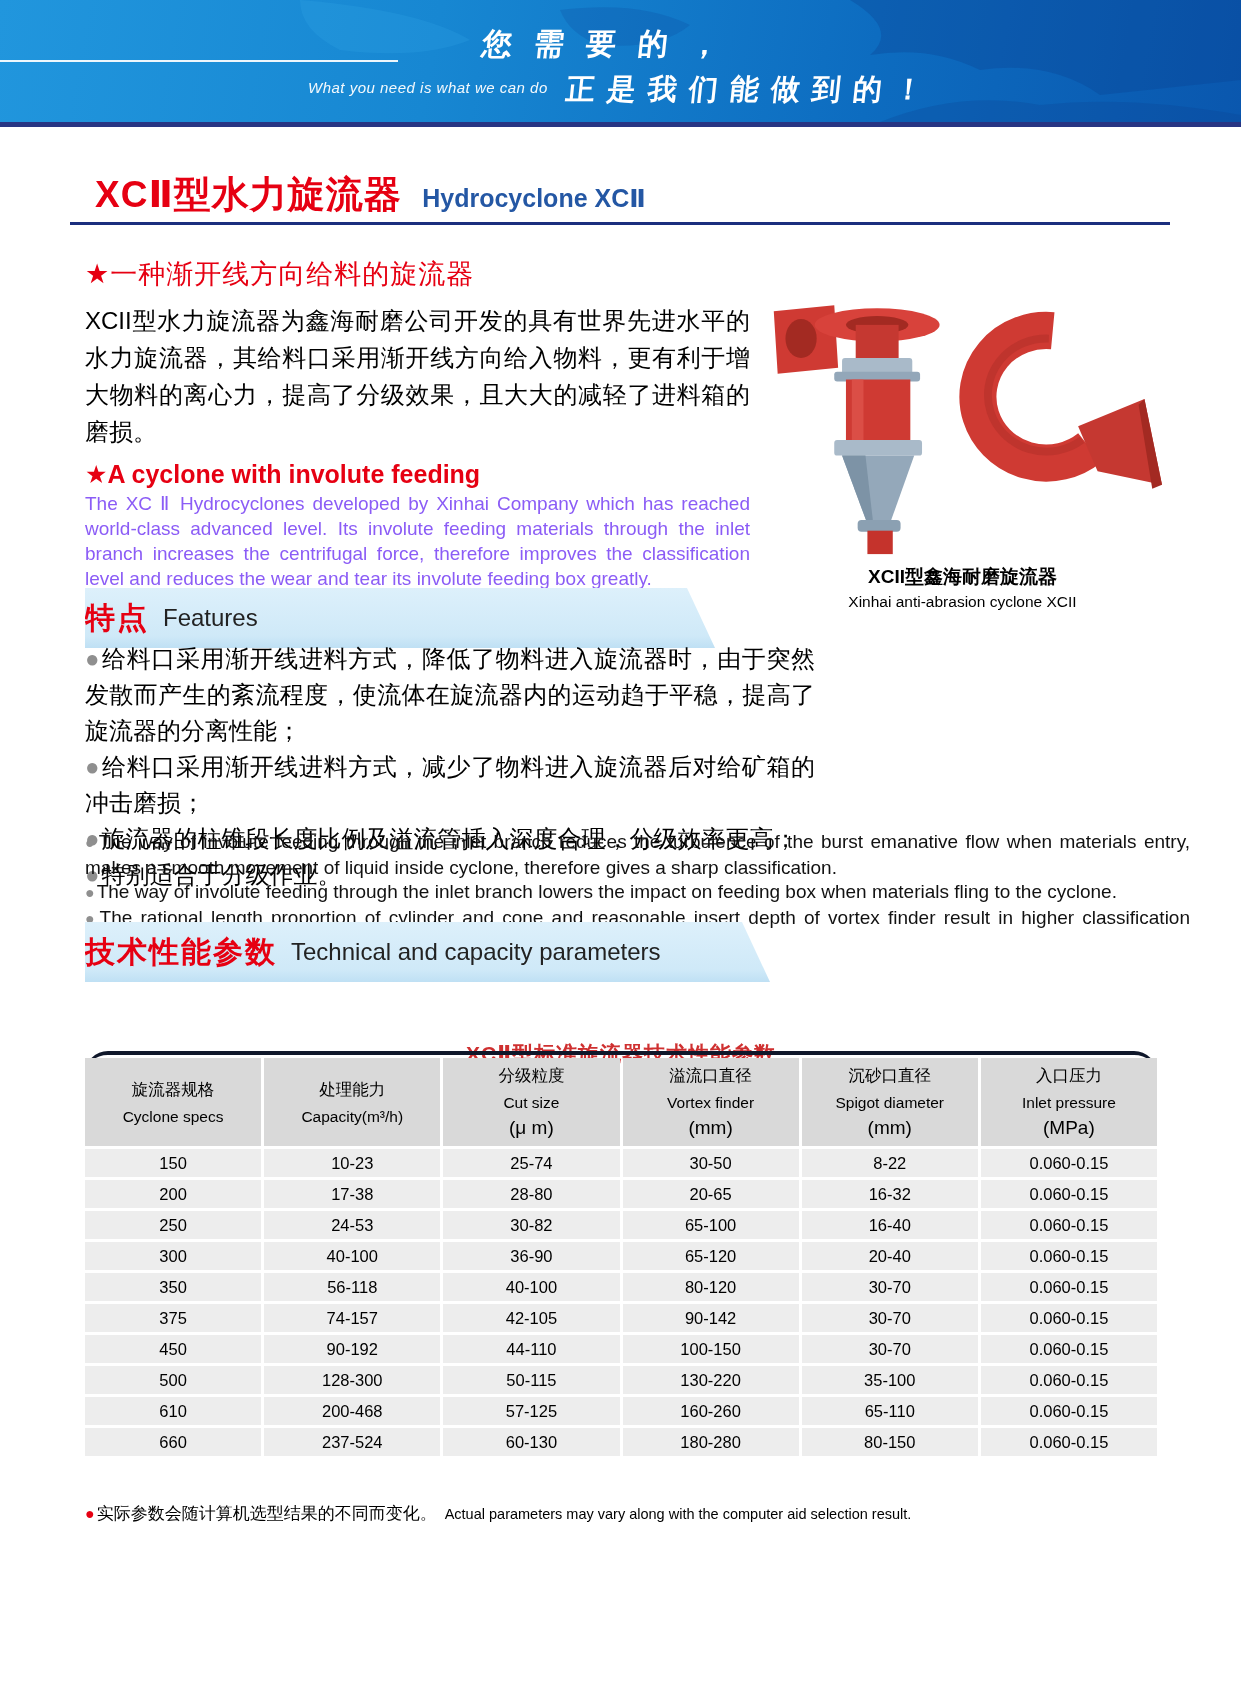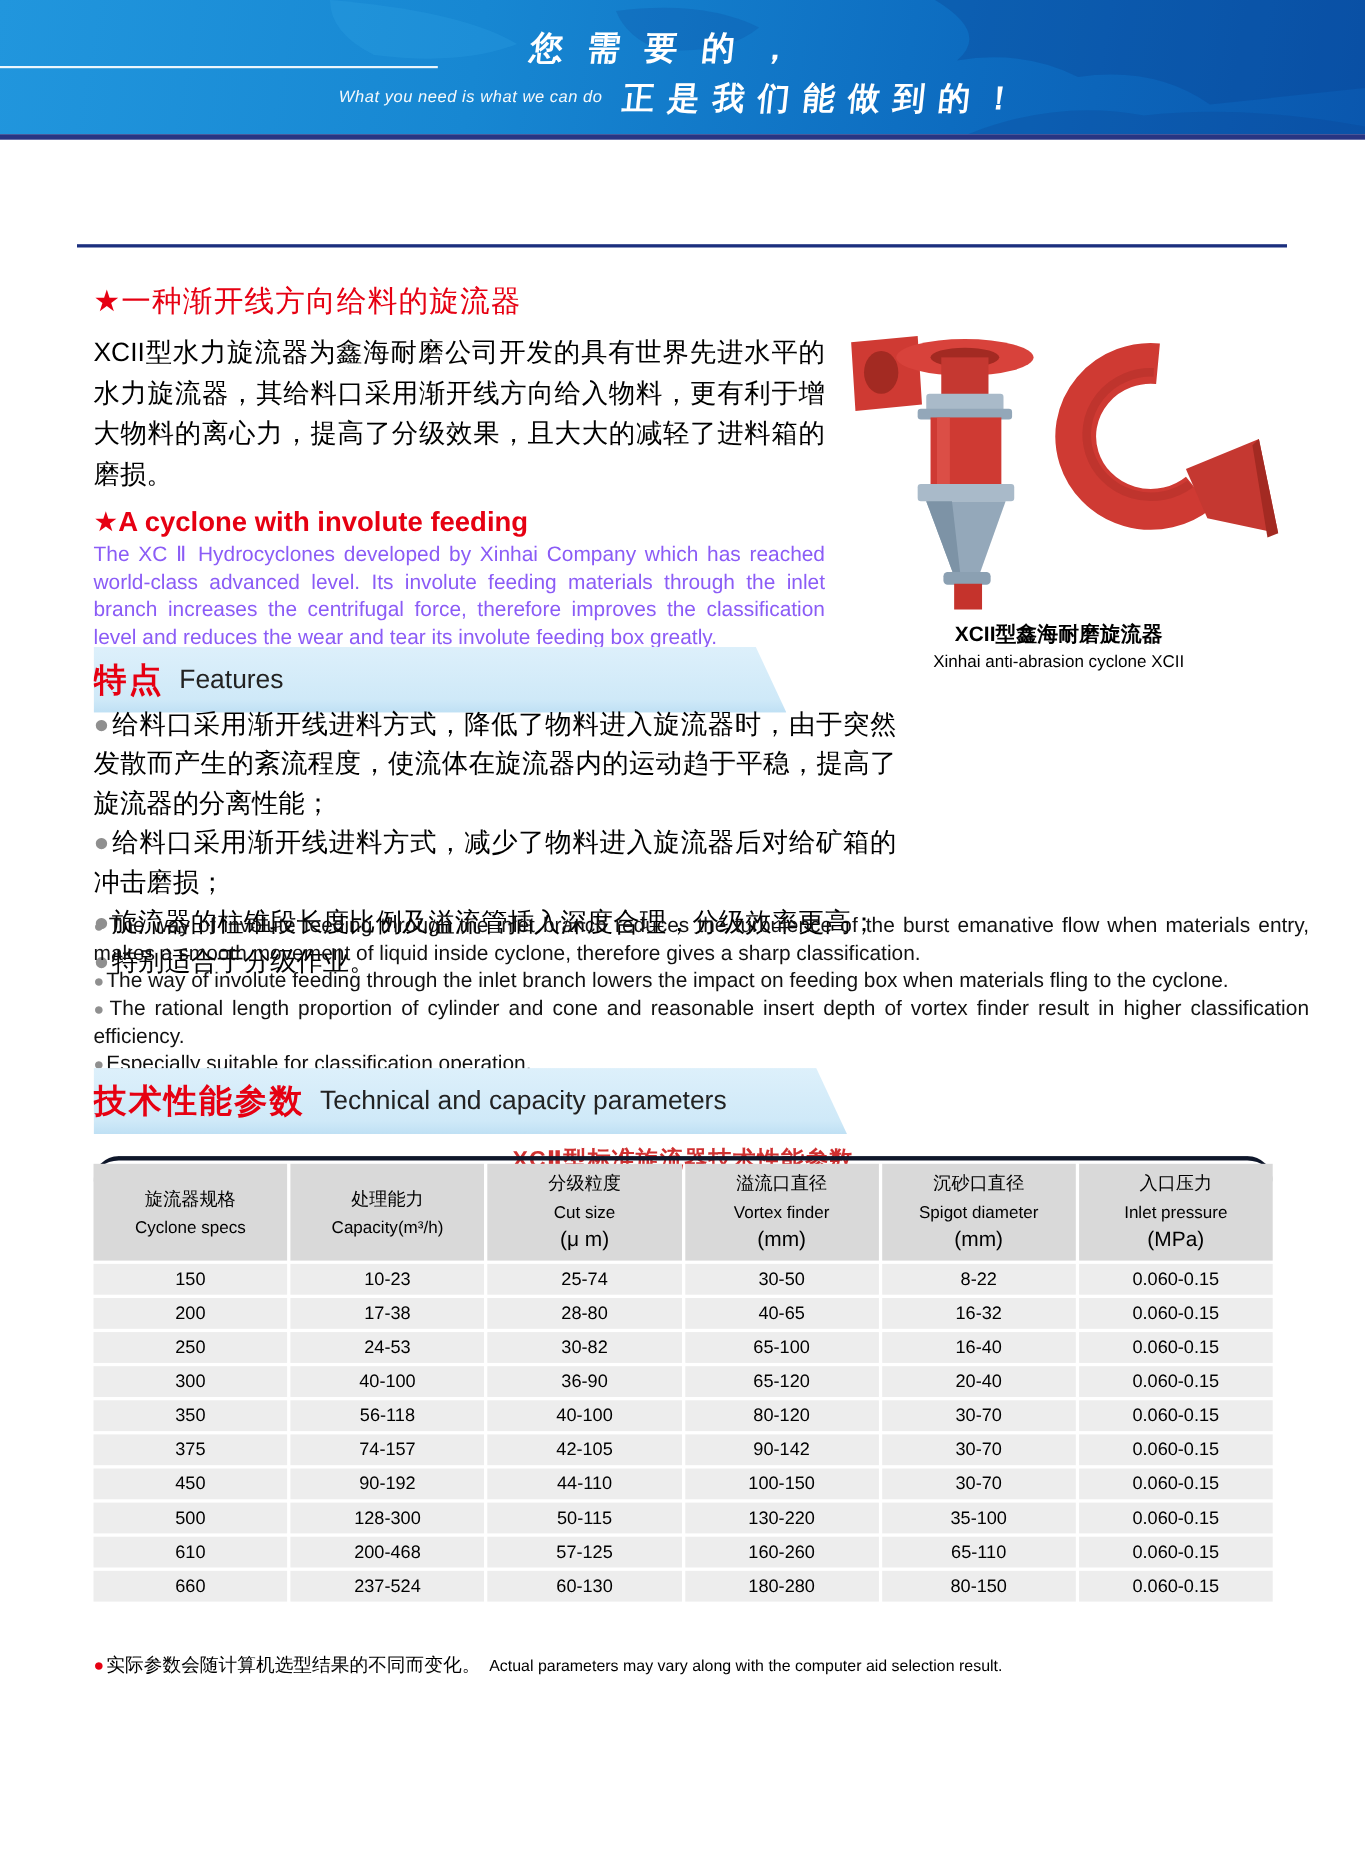--- a/index.html
+++ b/index.html
@@ -37,21 +37,21 @@
   .caption-cn{font-size:19px;font-weight:bold;color:#000;margin-top:6px;}
   .caption-en{font-size:15.5px;color:#000;margin-top:3px;}
 
   
   .sec-banner{position:absolute;height:60px;background:linear-gradient(180deg,#ddf0fb 0%,#cfe9f8 80%,#bfe0f4 100%);
     clip-path:polygon(0 0,calc(100% - 28px) 0,100% 100%,0 100%);
     display:flex;align-items:center;box-sizing:border-box;}
   .sec-banner .cn{font-size:30px;font-weight:bold;color:#e60012;letter-spacing:2px;}
   .sec-banner .en{font-size:24px;color:#222;margin-left:14px;}
   #features-banner{left:85px;top:588px;width:630px;}
-  #tech-banner{left:85px;top:971px;width:685px;}
+  #tech-banner{left:85px;top:922px;width:685px;}
 
   
   .bullets-cn{position:absolute;left:85px;top:641px;width:730px;}
   .bullet-cn{font-size:24px;line-height:36px;color:#000;text-align:justify;}
   .bullets-en{position:absolute;left:85px;top:830px;width:1105px;}
   .bullet-en{font-size:19px;line-height:24.5px;color:#111;text-align:justify;}
   .dot{color:#8f8f8f;margin-right:2px;}
   .bullet-en .dot{font-size:16px;}
 
   
@@ -90,20 +90,24 @@
       <path d="M300 0 Q420 10 470 40 Q420 60 340 50 Q300 30 300 0 Z" fill="#3bb0ec" opacity="0.18"></path>
     </svg>
     <div class="hairline"></div>
     <div class="slogan1">您需要的，</div>
     <div class="slogan2">
       <span class="en">What you need is what we can do</span>
       <span class="cn">正是我们能做到的！</span>
     </div>
   </div>
 
+  <div class="title-block">
+    <span class="title-cn">XCⅡ型水力旋流器</span>
+    <span class="title-en">Hydrocyclone XCⅡ</span>
+  </div>
   <div class="title-rule"></div>
 
   <div class="intro-left">
     <div class="h-red-cn">★一种渐开线方向给料的旋流器</div>
     <div class="body-cn">XCII型水力旋流器为鑫海耐磨公司开发的具有世界先进水平的水力旋流器，其给料口采用渐开线方向给入物料，更有利于增大物料的离心力，提高了分级效果，且大大的减轻了进料箱的磨损。</div>
     <div class="h-red-en">★A cyclone with involute feeding</div>
     <div class="body-en">The XC Ⅱ Hydrocyclones developed by Xinhai Company which has reached world-class advanced level. Its involute feeding materials through the inlet branch increases the centrifugal force, therefore improves the classification level and reduces the wear and tear its involute feeding box greatly.</div>
   </div>
 
   <div class="photo-wrap">
@@ -194,21 +198,21 @@
     <div class="tgrid" id="table-body" style="margin-top:3px;">
         <div class="td">150</div>
         <div class="td">10-23</div>
         <div class="td">25-74</div>
         <div class="td">30-50</div>
         <div class="td">8-22</div>
         <div class="td">0.060-0.15</div>
         <div class="td">200</div>
         <div class="td">17-38</div>
         <div class="td">28-80</div>
-        <div class="td">40-65</div>
+        <div class="td">20-65</div>
         <div class="td">16-32</div>
         <div class="td">0.060-0.15</div>
         <div class="td">250</div>
         <div class="td">24-53</div>
         <div class="td">30-82</div>
         <div class="td">65-100</div>
         <div class="td">16-40</div>
         <div class="td">0.060-0.15</div>
         <div class="td">300</div>
         <div class="td">40-100</div>

